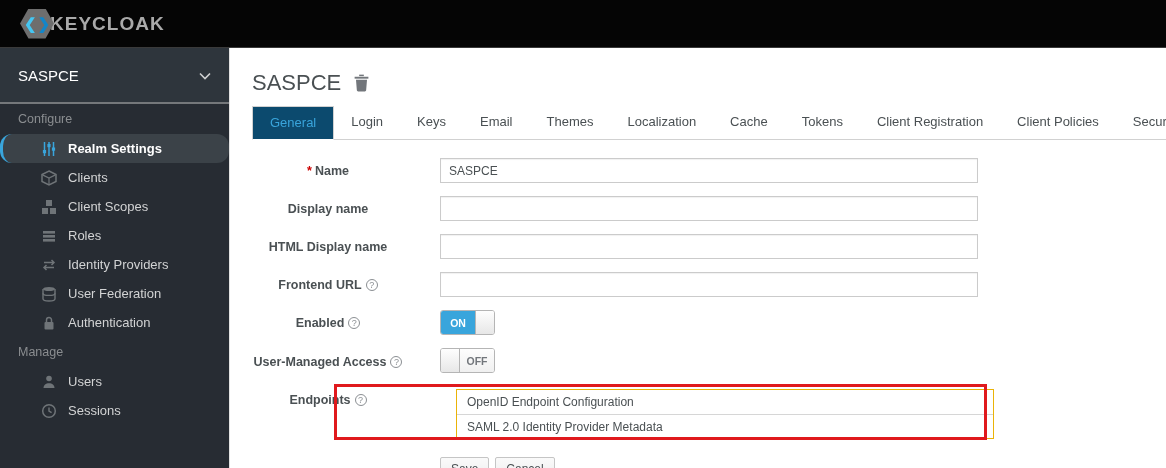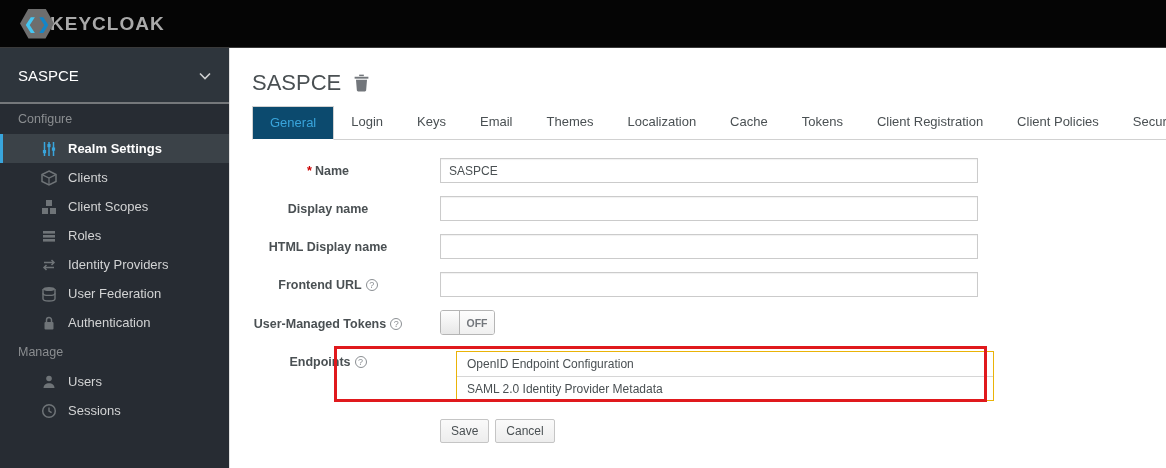--- a/index.html
+++ b/index.html
@@ -15,21 +15,21 @@
   .logo-chev.l { color:#45c6f2; }
   .logo-chev.r { color:#1286c9; }
   .logo-text { margin-left:-4px; color:#a9a9a9; font-size:19px; font-weight:bold; letter-spacing:1px; }
 
   
   .sidebar { position:absolute; top:48px; left:0; width:230px; height:420px; background:#272c33; border-right:1px solid #e2e2e2; }
   .realm-selector { height:56px; background:#2e353c; border-bottom:2px solid #75787b; display:flex; align-items:center; justify-content:space-between; padding:0 18px; cursor:pointer; }
   .realm-name { color:#ffffff; font-size:15px; }
   .chev-down { color:#cfd0d1; }
   .nav-section-label { padding:8px 18px 8px 18px; color:#8a8d90; font-size:12.5px; }
-  .nav-item { height:29px; display:flex; align-items:center; padding-left:37px; color:#d2d3d4; font-size:13px; cursor:pointer; border-left:3px solid transparent; }
+  .nav-item { height:29px; display:flex; align-items:center; padding-left:37px; color:#d2d3d4; font-size:13px; cursor:pointer; border-left:3px solid transparent;border-radius:12px; }
   .nav-item .ic { width:17px; height:17px; margin-right:11px; color:#6f7478; display:flex; align-items:center; justify-content:center; }
   .nav-item.active { background:#3b4248; border-left:3px solid #39a5dc; color:#ffffff; font-weight:bold; }
   .nav-item.active .ic { color:#39a5dc; }
   .ic svg { width:16px; height:16px; display:block; }
 
   
   .main { position:absolute; top:48px; left:230px; width:936px; height:420px; background:#fff; padding:22px 0 0 22px; }
   .title-row { display:flex; align-items:center; gap:12px; }
   .page-title { font-size:22px; color:#4a5053; font-weight:400; }
   .trash { color:#72767b; cursor:pointer; display:flex; }
@@ -235,23 +235,32 @@
       <div class="form-row">
         <span class="label-col">HTML Display name</span>
         <span class="control-col"><input class="text" type="text" value="" style=""></span>
       </div>
 
       <div class="form-row">
         <span class="label-col"><span>Frontend URL</span><span class="help-icon"></span></span>
         <span class="control-col"><input class="text" type="text" value="" style=""></span>
       </div>
 
-
-      <div class="form-row">
-        <span class="label-col"><span>User-Managed Tokens</span><span class="help-icon"></span></span>
+      <div class="form-row">
+        <span class="label-col"><span>Enabled</span><span class="help-icon"></span></span>
+        <span class="control-col">
+          <span class="toggle">
+            <span class="seg-on">ON</span>
+              <span class="handle hr"></span>
+          </span>
+        </span>
+      </div>
+
+      <div class="form-row">
+        <span class="label-col"><span>User-Managed Access</span><span class="help-icon"></span></span>
         <span class="control-col">
           <span class="toggle">
             <span class="handle hl"></span>
               <span class="seg-off">OFF</span>
           </span>
         </span>
       </div>
 
       <div class="form-row" style="position:relative; margin-bottom:0; align-items:flex-start;gap:16px;">
         <span class="label-col" style="margin-top:4px;"><span>Endpoints</span><span class="help-icon"></span></span>

